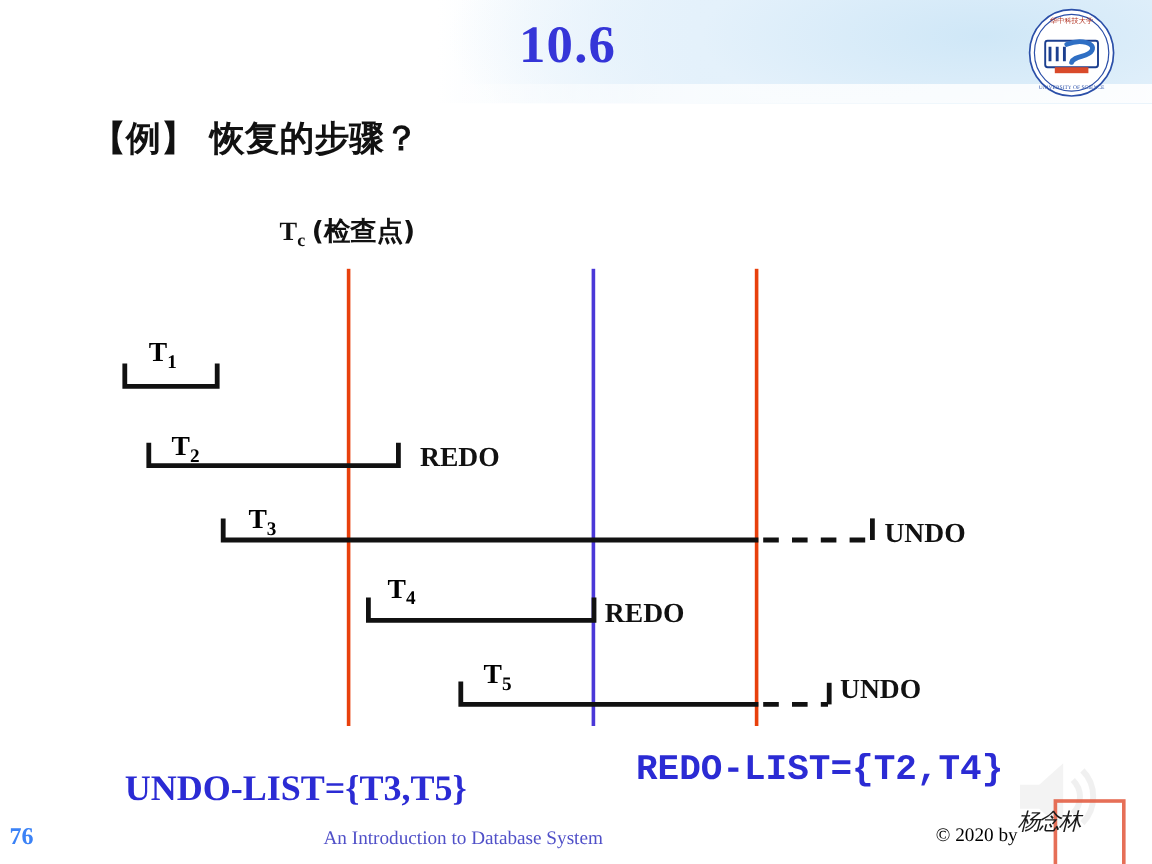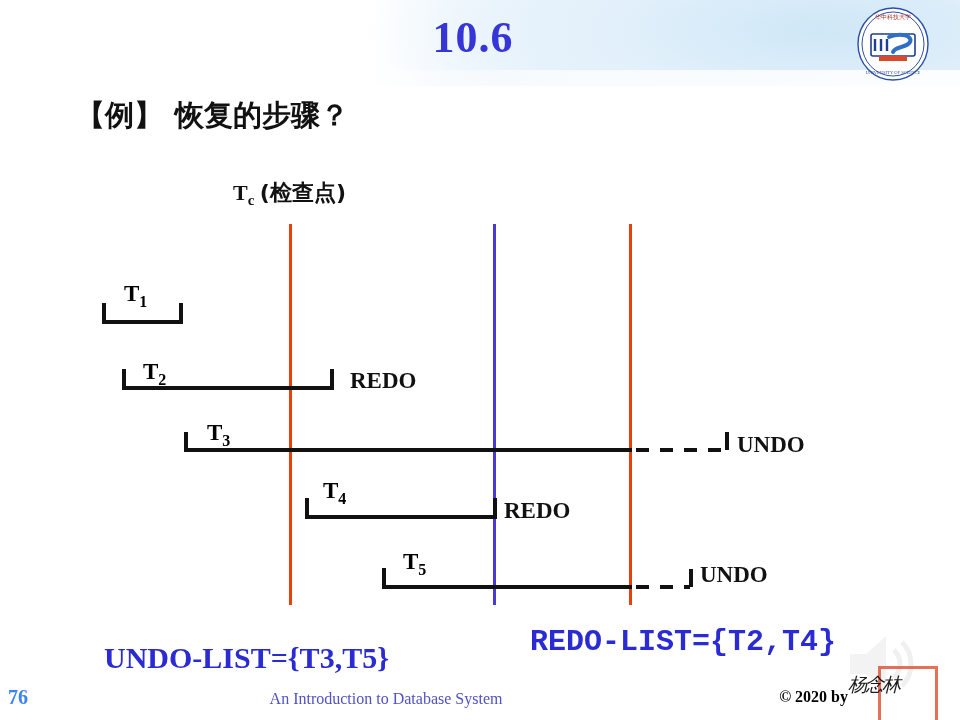--- a/index.html
+++ b/index.html
@@ -75,21 +75,21 @@
 
   
   #page-num{
     position:absolute;left:8px;top:686px;font-size:20px;font-weight:bold;color:#3b82f6;
   }
   #footer-center{
     position:absolute;left:0;top:690px;width:772px;text-align:center;
     font-size:16px;color:#5050c8;
   }
   #copyright{
-    position:absolute;right:112px;top:688px;font-size:16px;font-weight:bold;color:#000000;white-space:nowrap;
+    position:absolute;right:112px;top:688px;font-size:16px;font-weight:normal;color:#000000;white-space:nowrap;
   }
   #signature{
     position:absolute;right:8px;top:672px;width:104px;height:44px;
     font-family:"DejaVu Sans",sans-serif;font-size:19px;color:#1a1a1a;
     letter-spacing:-2px;white-space:nowrap;font-style:italic;
   }
   #seal{
     position:absolute;right:22px;top:666px;width:54px;height:52px;
     border:3px solid #e2563a;opacity:.85;
   }

